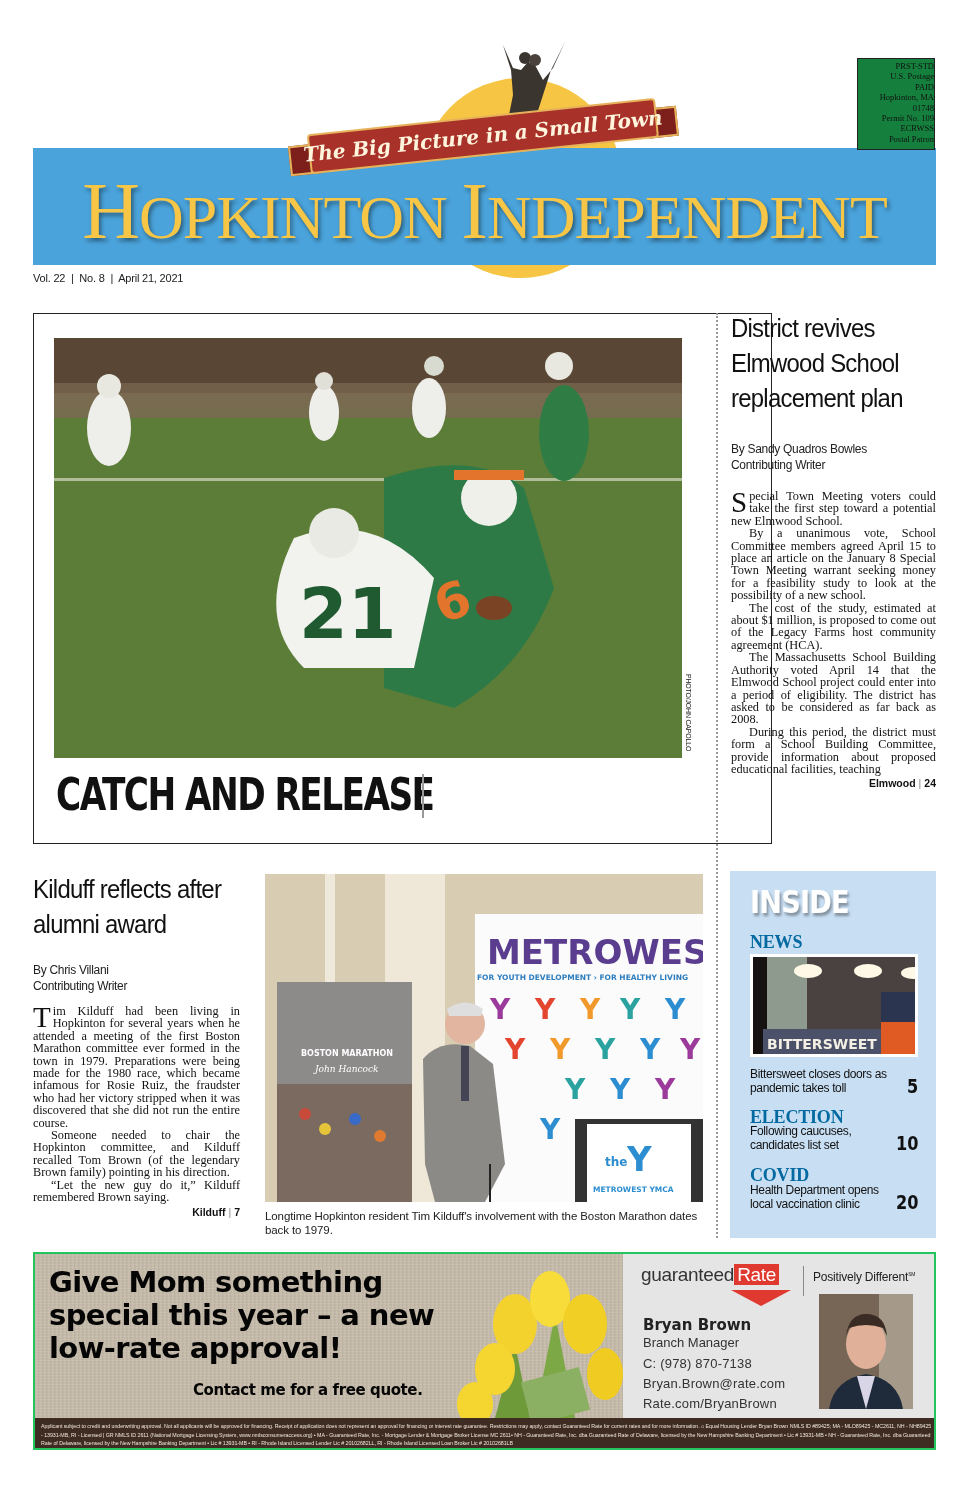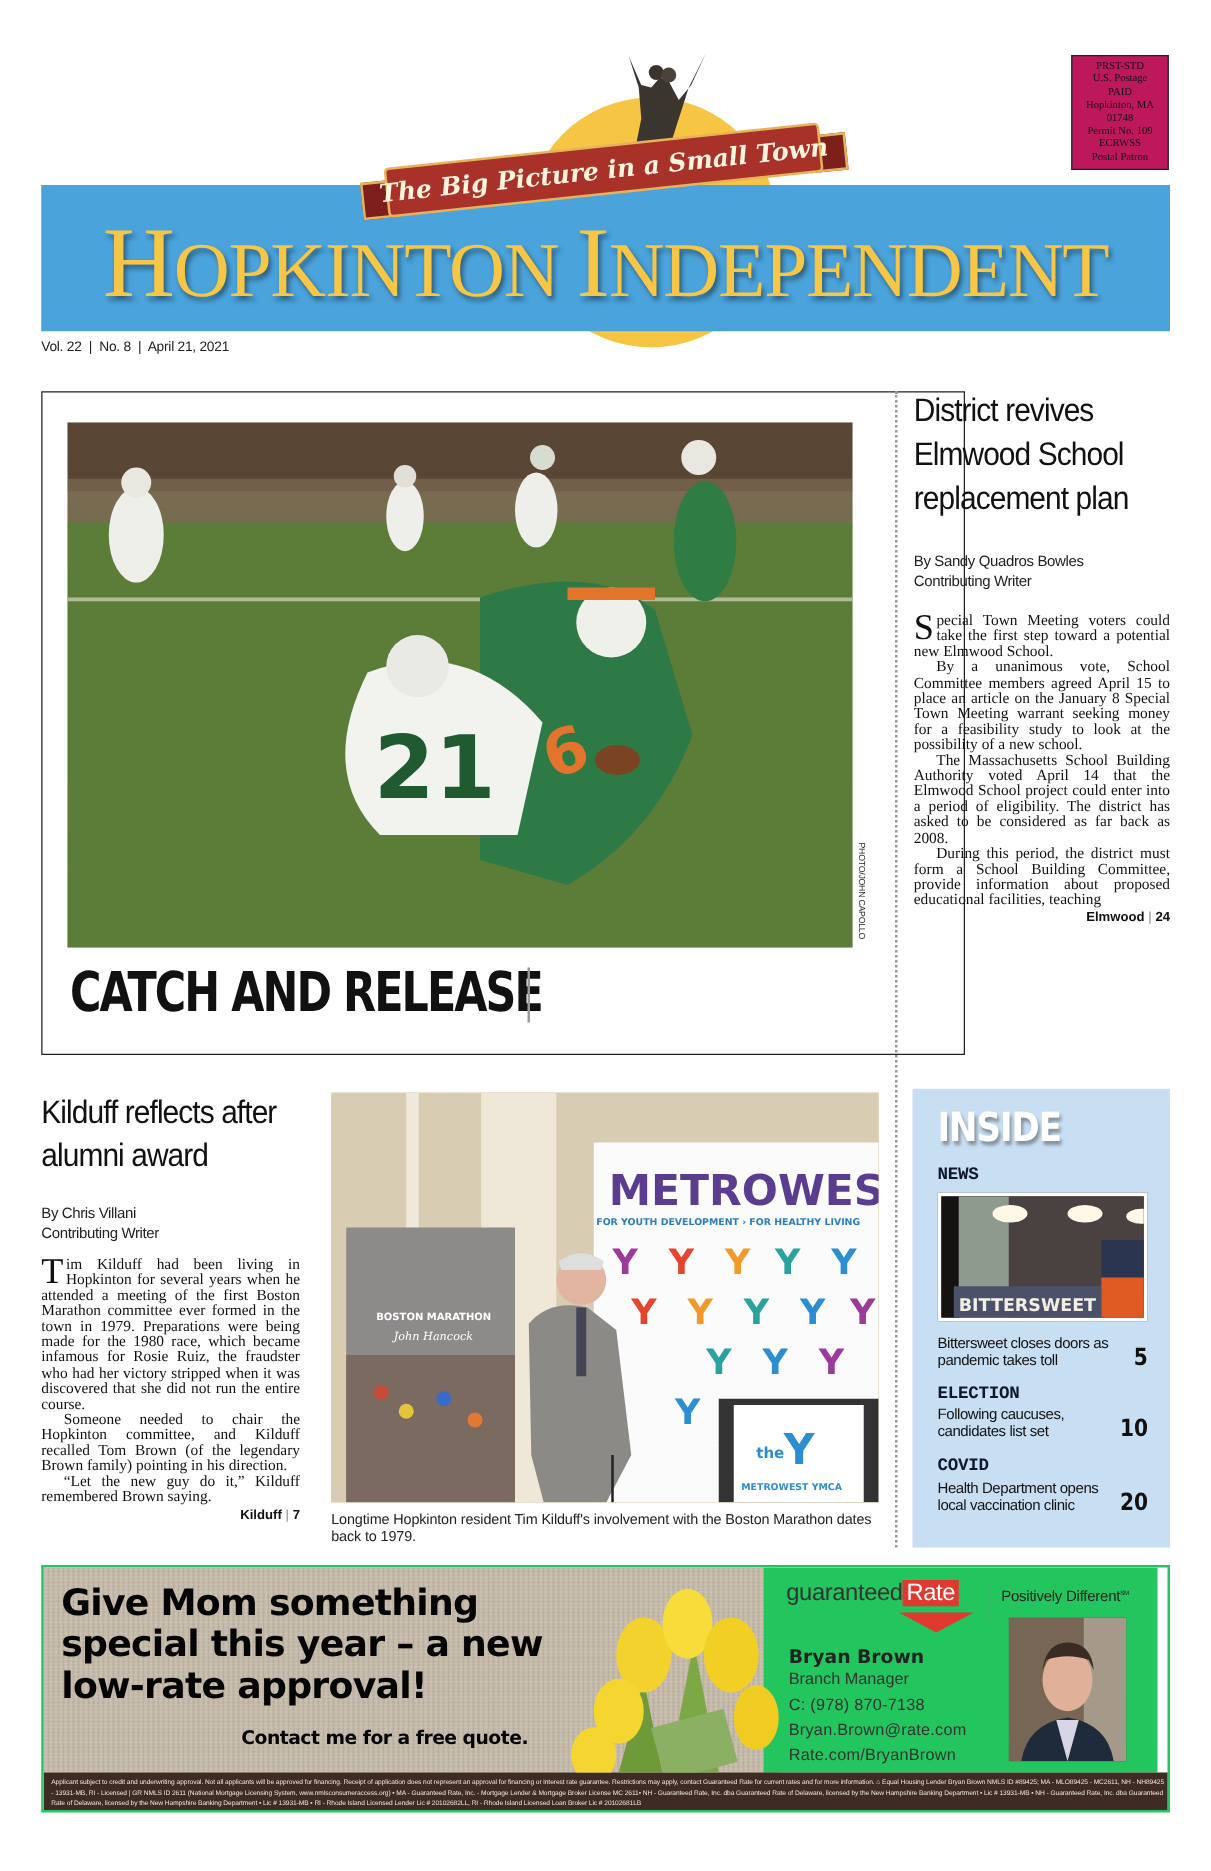--- a/index.html
+++ b/index.html
@@ -13,21 +13,21 @@
   .blue-band { position: absolute; left: 0; top: 108px; width: 903px; height: 117px; background: #4aa3db; }
   .ribbon { position: absolute; left: 255px; top: 72px; width: 390px; height: 50px; transform: rotate(-6deg); }
   .ribbon-body { position: absolute; left: 20px; top: 4px; width: 350px; height: 40px; background: #a8312a; border: 2px solid #e7b35a; border-radius: 4px; display: flex; align-items: center; justify-content: center; }
   .ribbon-tail { position: absolute; top: 14px; width: 30px; height: 30px; background: #7d201b; border: 2px solid #e7b35a; }
   .ribbon-tail.l { left: 0; }
   .ribbon-tail.r { right: 0; }
   .tagline { font-family: "DejaVu Serif", serif; font-style: italic; font-weight: bold; font-size: 20px; color: #fff4dc; white-space: nowrap; }
   .title { position: absolute; left: 0; top: 126px; width: 903px; text-align: center; font-family: "Liberation Serif", serif; color: #f7c646; font-size: 80px; letter-spacing: -1px; line-height: 90px; text-shadow: 2px 3px 4px rgba(0,0,0,0.45); white-space: nowrap; }
   .title .small { font-size: 62px; }
 
-  .postage { position: absolute; left: 857px; top: 44px; width: 78px; height: 92px; border: 1px solid #222; background: #be185d; font-family: "Liberation Serif", serif; font-size: 8.5px; line-height: 10.4px; text-align: center; padding-top: 2px; }
+  .postage { position: absolute; left: 857px; top: 58px; width: 78px; height: 92px; border: 1px solid #222; background: #15803d; font-family: "Liberation Serif", serif; font-size: 8.5px; line-height: 10.4px; text-align: right; padding-top: 2px; }
 
   .issue-line { position: absolute; left: 33px; top: 272px; font-size: 11px; color: #222; letter-spacing: -0.2px; }
 
   
   .lead-box { position: absolute; left: 33px; top: 313px; width: 739px; height: 531px; border: 1px solid #222; }
   .lead-photo { position: absolute; left: 20px; top: 24px; width: 628px; height: 420px; overflow: hidden; background: linear-gradient(180deg, #5e4a36 0%, #7b6a52 12%, #5b7a3d 22%, #6c8a3f 45%, #4f6f2b 100%); }
   .photo-credit { position: absolute; left: 651px; top: 360px; font-size: 7px; writing-mode: vertical-rl; color: #222; letter-spacing: -0.2px; }
   .lead-headline { position: absolute; left: 22px; top: 455px; font-family: "DejaVu Sans", sans-serif; font-weight: bold; font-size: 44px; letter-spacing: -2px; transform: scaleX(0.78); transform-origin: left; white-space: nowrap; }
   .lead-divider { position: absolute; left: 388px; top: 460px; width: 2px; height: 44px; background: #999; }
   .lead-caption { position: absolute; left: 402px; top: 456px; width: 260px; font-size: 12.5px; line-height: 16px; color: #222; letter-spacing: -0.35px; }
@@ -52,34 +52,34 @@
   .kil-headline { position: absolute; left: 33px; top: 872px; width: 225px; font-size: 26px; line-height: 35px; letter-spacing: -0.8px; transform: scaleX(0.92); transform-origin: left; font-weight: normal; }
   .kil-byline { position: absolute; left: 33px; top: 962px; }
   .kil-body { position: absolute; left: 33px; top: 1005px; width: 207px; }
 
   .kil-photo { position: absolute; left: 265px; top: 874px; width: 438px; height: 328px; overflow: hidden; background: #d9cdb4; }
   .kil-caption { position: absolute; left: 265px; top: 1209px; width: 440px; font-size: 11.5px; line-height: 14px; color: #222; letter-spacing: -0.1px; }
 
   
   .inside-box { position: absolute; left: 730px; top: 871px; width: 206px; height: 367px; background: #c8def2; }
   .inside-title { position: absolute; left: 20px; top: 12px; font-family: "DejaVu Sans", sans-serif; font-weight: bold; font-size: 32px; color: #fff; letter-spacing: -1px; transform: scaleX(0.85); transform-origin: left; text-shadow: 2px 3px 3px rgba(0,0,0,0.35); }
-  .inside-section { position: absolute; left: 20px; font-family: Liberation Mono, monospace; font-weight: bold; font-size: 14px; color: #0f172a; letter-spacing: -0.2px; }
+  .inside-section { position: absolute; left: 20px; font-family: Liberation Serif, serif; font-weight: bold; font-size: 18px; color: #0369a1; letter-spacing: -0.2px; }
   .inside-photo { position: absolute; left: 20px; top: 83px; width: 168px; height: 103px; border: 3px solid #fff; overflow: hidden; background: #3a3432; }
   .inside-item { position: absolute; left: 20px; width: 170px; }
   .inside-item .txt { font-size: 12px; line-height: 14px; color: #111; letter-spacing: -0.35px; width: 140px; }
   .inside-item .num { position: absolute; right: 2px; bottom: -2px; font-family: "DejaVu Sans", sans-serif; font-weight: bold; font-size: 19px; transform: scaleX(0.85); transform-origin: right; }
 
   
   .ad { position: absolute; left: 33px; top: 1252px; width: 903px; height: 198px; border: 2px solid #22c55e; overflow: hidden; }
   .ad-left { position: absolute; left: 0; top: 0; width: 588px; height: 164px; background: repeating-linear-gradient(90deg, #bfb4a4 0px, #c9bfae 2px, #b8ad9c 4px), #c2b7a6; }
   .ad-left::after { content: ""; position: absolute; inset: 0; background: repeating-linear-gradient(0deg, rgba(255,255,255,0.08) 0px, rgba(255,255,255,0.08) 1px, transparent 1px, transparent 3px); }
   .ad-headline { position: absolute; left: 14px; top: 12px; font-family: "DejaVu Sans", sans-serif; font-weight: bold; font-size: 29px; line-height: 33px; color: #050505; letter-spacing: -0.6px; z-index: 2; }
   .ad-cta { position: absolute; left: 158px; top: 127px; font-family: "DejaVu Sans", sans-serif; font-weight: bold; font-size: 15px; color: #050505; letter-spacing: -0.4px; z-index: 2; }
   .tulips { position: absolute; left: 400px; top: 0; width: 190px; height: 164px; z-index: 1; }
-  .ad-right { position: absolute; left: 576px; top: 0; width: 315px; height: 164px; background: #22c55e; }
+  .ad-right { position: absolute; left: 588px; top: 0; width: 315px; height: 164px; background: #e5e5e5; }
   .gr-logo { position: absolute; left: 18px; top: 10px; font-size: 19px; color: #333; letter-spacing: -0.3px; }
   .gr-logo .rate { background: #e0392f; color: #fff; padding: 0 3px; }
   .gr-arrow { position: absolute; left: 108px; top: 36px; width: 0; height: 0; border-left: 30px solid transparent; border-right: 30px solid transparent; border-top: 16px solid #e0392f; }
   .gr-divider { position: absolute; left: 180px; top: 12px; width: 1px; height: 30px; background: #888; }
   .gr-slogan { position: absolute; left: 190px; top: 16px; font-size: 12px; color: #222; letter-spacing: -0.2px; }
   .gr-slogan sup { font-size: 5px; }
   .agent-name { position: absolute; left: 20px; top: 62px; font-family: "DejaVu Sans", sans-serif; font-weight: bold; font-size: 15px; color: #222; }
   .agent-title { position: absolute; left: 20px; top: 81px; font-size: 13px; color: #333; }
   .agent-line { position: absolute; left: 20px; font-size: 13px; color: #333; letter-spacing: 0.2px; }
   .agent-photo { position: absolute; left: 196px; top: 40px; width: 94px; height: 115px; background: linear-gradient(180deg, #7a6a58 0%, #6d5e4e 100%); overflow: hidden; }
@@ -162,20 +162,21 @@
 <div class="dotted-v"></div>
 
 <h1 class="elm-headline" style="font-weight:normal;">District revives Elmwood School replacement plan</h1>
 <div class="elm-byline byline">
   <div>By Sandy Quadros Bowles</div>
   <div>Contributing Writer</div>
 </div>
 <div class="elm-body body-text">
   <p class="first"><span class="dropcap">S</span><span>pecial Town Meeting voters could take the first step toward a potential new Elmwood School.</span></p>
   <p>By a unanimous vote, School Committee members agreed April 15 to place an article on the January 8 Special Town Meeting warrant seeking money for a feasibility study to look at the possibility of a new school.</p>
+  <p>The cost of the study, estimated at about $1 million, is proposed to come out of the Legacy Farms host community agreement (HCA).</p>
   <p>The Massachusetts School Building Authority voted April 14 that the Elmwood School project could enter into a period of eligibility. The district has asked to be considered as far back as 2008.</p>
   <p>During this period, the district must form a School Building Committee, provide information about proposed educational facilities, teaching</p>
   <div class="jump">
     <span>Elmwood</span><span class="pipe">|</span><span class="pg">24</span>
   </div>
 </div>
 
 <h2 class="kil-headline">Kilduff reflects after alumni award</h2>
 <div class="kil-byline byline">
   <div>By Chris Villani</div>

